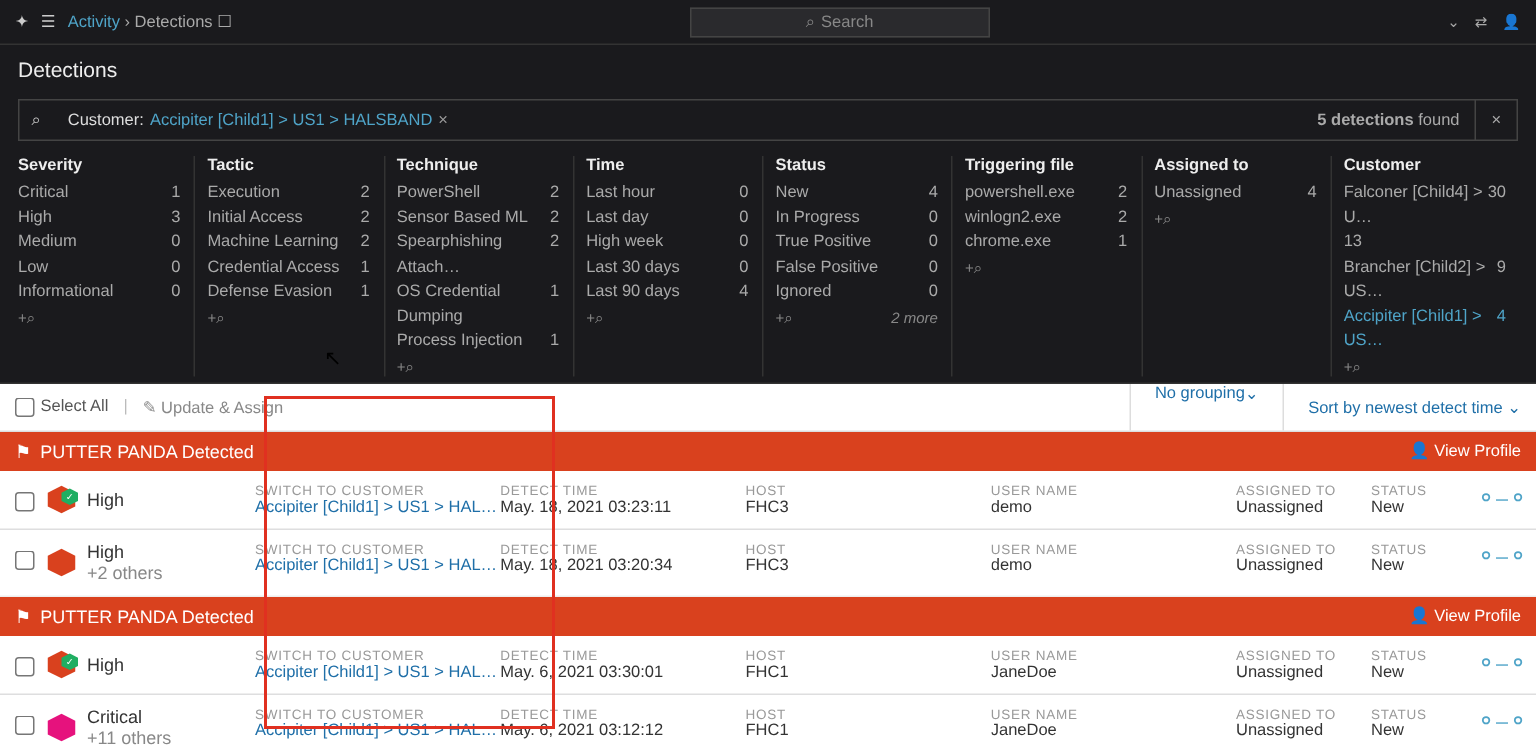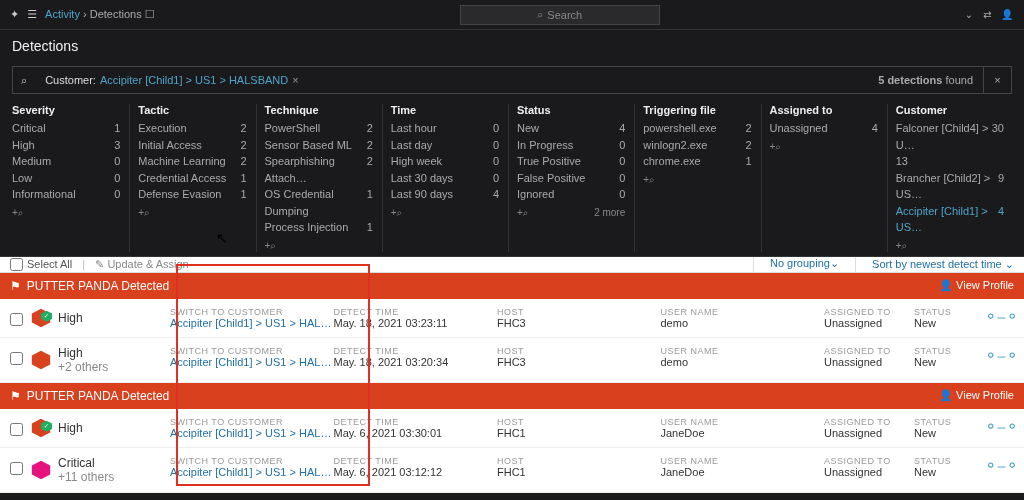--- a/index.html
+++ b/index.html
@@ -17,21 +17,21 @@
 .filter-bar .chip .val{color:#4fa4c8}
 .filter-bar .chip .x{color:#999;cursor:pointer}
 .filter-bar .found{margin-left:auto;color:#aaa;padding:0 10px}
 .filter-bar .close{width:28px;height:28px;border-left:1px solid #444;display:flex;align-items:center;justify-content:center;color:#aaa;cursor:pointer}
 .facets{display:flex;padding:6px 12px 4px 12px;gap:1px;border-bottom:1px solid #333}
 .facet{flex:1;border-left:1px solid #333;padding:0 8px}
 .facet:first-child{border-left:none;padding-left:0}
 .facet h4{color:#eee;font-size:11px;font-weight:bold;margin-bottom:4px}
 .facet .row{display:flex;justify-content:space-between;color:#aaa;line-height:1.5}
 .facet .row.hl{color:#4fa4c8}
-.toolbar{background:#fff;height:16px;display:flex;align-items:center;padding:0 10px;color:#555;border-bottom:1px solid #ddd}
+.toolbar{background:#fff;height:32px;display:flex;align-items:center;padding:0 10px;color:#555;border-bottom:1px solid #ddd}
 .toolbar .sel{margin-right:10px;display:flex;align-items:center;gap:4px}
 .toolbar .sel input{margin:0}
 .toolbar .grp{margin-left:auto;color:#1f6fa8;padding:0 16px;border-left:1px solid #ddd;border-right:1px solid #ddd;height:100%;display:flex;}
 .toolbar .sort{color:#1f6fa8;padding-left:16px}
 .group-hdr{background:#d9411e;color:#fff;height:26px;display:flex;align-items:center;padding:0 10px;font-size:12px}
 .group-hdr .vp{margin-left:auto;font-size:11px;display:flex;align-items:center;gap:4px}
 .det-row{background:#fff;display:flex;align-items:flex-start;padding:8px 10px;border-bottom:1px solid #eee;color:#333}
 .det-row .chk{width:20px;padding-top:6px}
 .det-row .sev{width:140px;display:flex;align-items:center;gap:6px}
 .det-row .sev .hex{width:22px;height:22px;display:inline-block;position:relative}
@@ -200,21 +200,21 @@
         <span>0</span>
       </div>
       <div class="row">
         <span>False Positive</span>
         <span>0</span>
       </div>
       <div class="row">
         <span>Ignored</span>
         <span>0</span>
       </div>
-      <div class="mag">+⌕<span style="float: right;">2 more</span></div>
+      <div class="mag">+⌕<span style="float: right; font-style: italic;">2 more</span></div>
     </div>
     <div class="facet">
       <h4>Triggering file</h4>
       <div class="row">
         <span>powershell.exe</span>
         <span>2</span>
       </div>
       <div class="row">
         <span>winlogn2.exe</span>
         <span>2</span>

